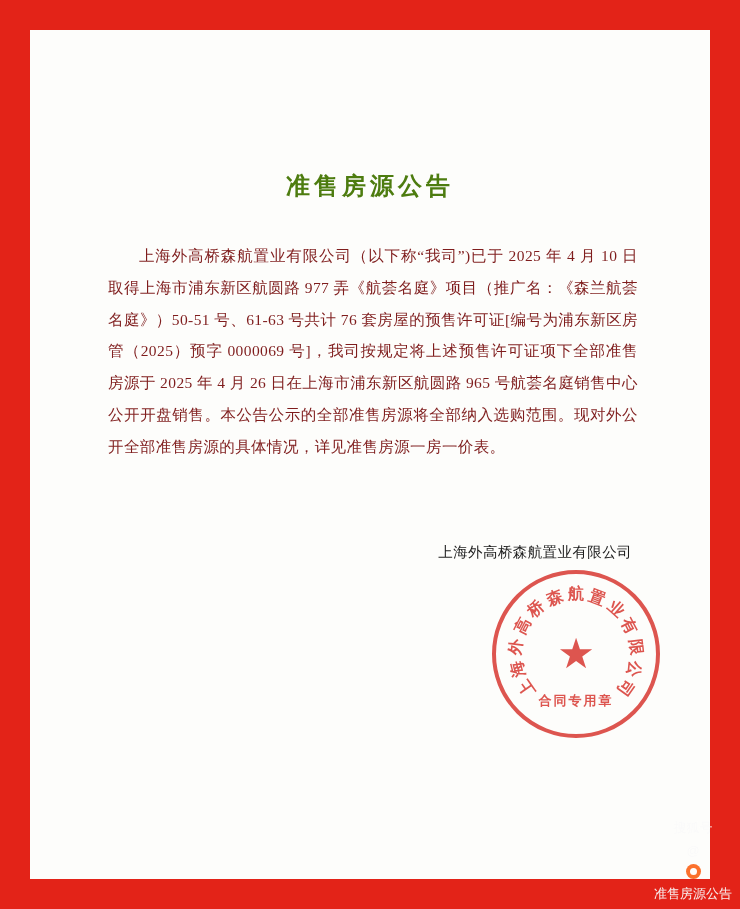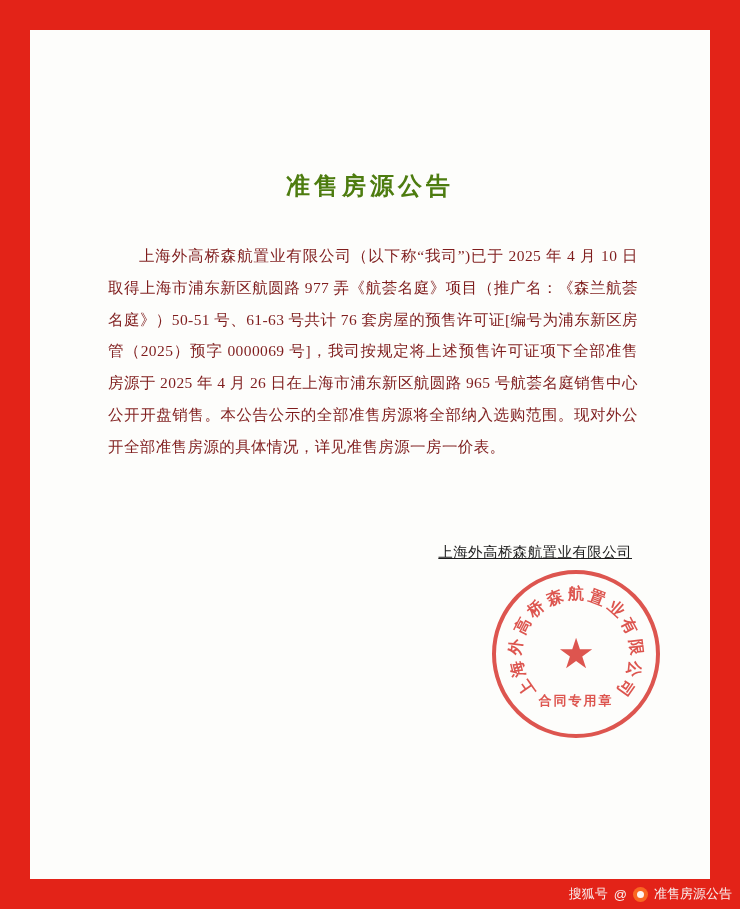--- a/index.html
+++ b/index.html
@@ -45,21 +45,20 @@
   }
   .sign-block {
     margin-top: 74px;
     margin-right: 78px;
     text-align: right;
     font-size: 14.5px;
     line-height: 2.3;
     color: #1c1c1c;
     position: relative;
     z-index: 1;
-    text-decoration: underline;
   }
   .sign-line {
     display: block;
     letter-spacing: 0.4px;
   }
   .seal {
     position: absolute;
     left: 462px;
     top: 540px;
     width: 160px;
@@ -135,20 +134,21 @@
     right: 8px;
     bottom: 6px;
     display: flex;
     align-items: center;
     gap: 6px;
     font-family: "Liberation Sans", sans-serif;
     font-size: 13px;
     color: #f2f2f2;
     opacity: 0.95;
     z-index: 5;
+    flex-direction: column;
   }
   .watermark .wm-label {
     color: #fafafa;
   }
   .wm-logo {
     width: 15px;
     height: 15px;
     border-radius: 50%;
     background: #fb6a23;
     display: inline-block;

